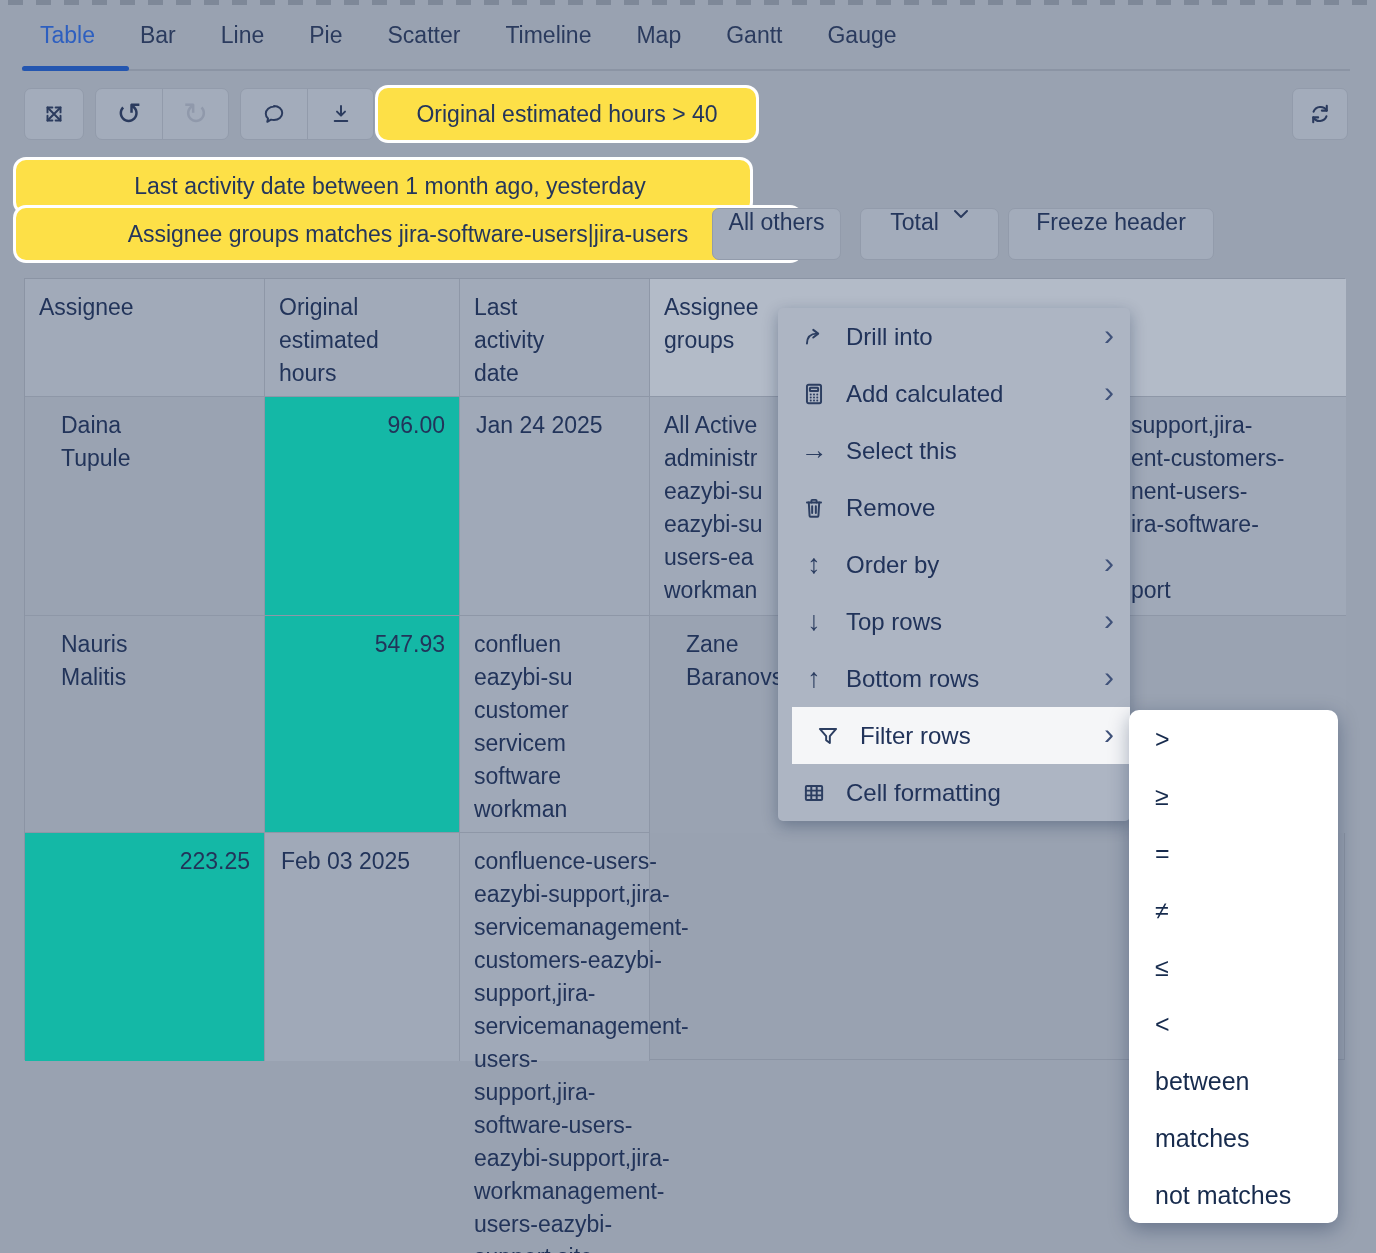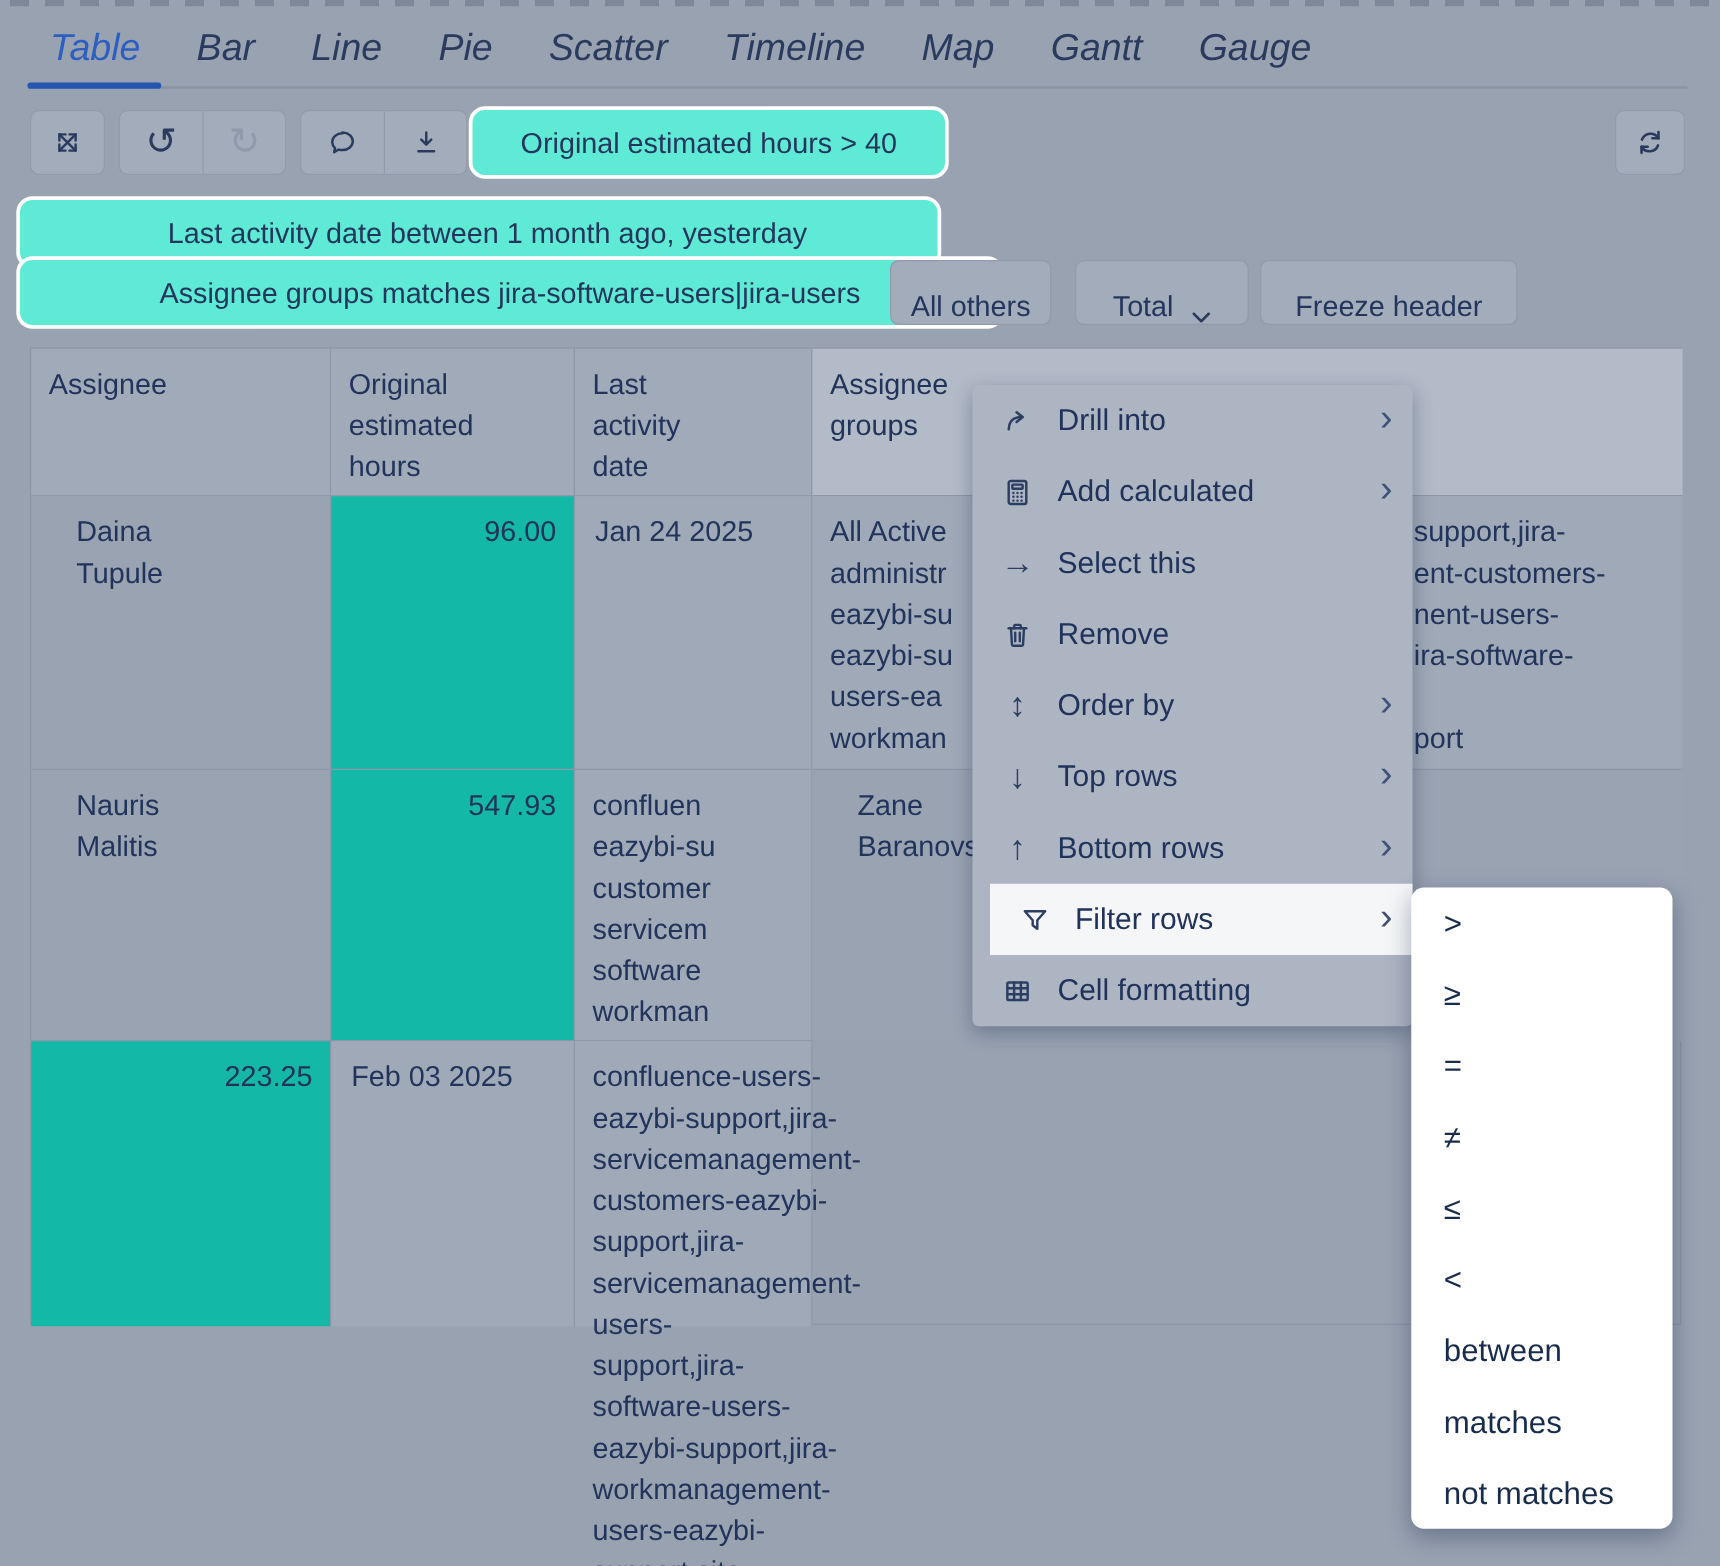--- a/index.html
+++ b/index.html
@@ -6,39 +6,39 @@
   html,body { width:1376px; height:1253px; }
   body { font-family:"Liberation Sans", sans-serif; background:#99a2b1; overflow:hidden; }
   #app { position:relative; width:1376px; height:1253px; background:#99a2b1; }
 
   
   .top-dash { position:absolute; left:8px; right:8px; top:0; height:5px;
     background:repeating-linear-gradient(90deg,#7e8898 0 15px,transparent 15px 28px); }
 
   
   .tabs { position:absolute; left:40px; top:22px; display:flex; gap:45px; }
-  .tab { font-size:30px; color:#2b3b5e; cursor:pointer;font-style:italic; }
+  .tab { font-size:23px; color:#2b3b5e; cursor:pointer; }
   .tab.active { color:#2d5fc0; }
   .tabs-divider { position:absolute; left:22px; right:26px; top:69px; height:2px; background:#8b94a4; }
   .tab-underline { position:absolute; left:22px; top:66px; width:107px; height:5px; border-radius:3px; background:#2456b0; }
 
   
   .btn { position:absolute; top:88px; height:52px; background:#a3acbb; border:1px solid #929bab;
     border-radius:7px; display:flex; align-items:center; justify-content:center; color:#2b3b5e; }
   .btn .half { width:50%; height:100%; display:flex; align-items:center; justify-content:center; }
   .btn .half + .half { border-left:1px solid #929bab; }
   .uni-icon { font-size:30px; line-height:1; color:#2b3b5e; }
   .uni-icon.disabled { color:#9099ab; }
   svg.ic { stroke:#2b3b5e; fill:none; stroke-width:1.8; stroke-linecap:round; stroke-linejoin:round; }
 
-  .chip { position:absolute; height:52px; background:#5eead4; border-radius:10px;
+  .chip { position:absolute; height:52px; background:#fde047; border-radius:10px;
     box-shadow:0 0 0 3px #ffffff; display:flex; align-items:center; justify-content:center;
     font-size:23px; color:#24365c; padding:0 26px; white-space:nowrap; }
   .plainbtn { position:absolute; height:52px; background:#a3acbb; border:1px solid #929bab; border-radius:7px;
-    display:flex; align-items:flex-end; justify-content:center; font-size:23px; color:#24365c; white-space:nowrap; }
+    display:flex; align-items:flex-start; justify-content:center; font-size:23px; color:#24365c; white-space:nowrap; }
 
   
   .tbl { position:absolute; left:24px; top:278px; width:1321px; height:782px;
     display:grid; grid-template-columns:240px 195px 190px 696px; grid-template-rows:118px 219px 217px 228px;
     border:1px solid #8b94a4; }
   .cell { border-right:1px solid #8e97a7; border-bottom:1px solid #8e97a7; position:relative;
     font-size:23px; line-height:33px; color:#22345a; white-space:pre-line; overflow:hidden; }
   .cell:nth-child(4n) { border-right:none; }
   .tbl .r4 { border-bottom:none; }
   .th { background:#a1aab9; padding:12px 14px; }

